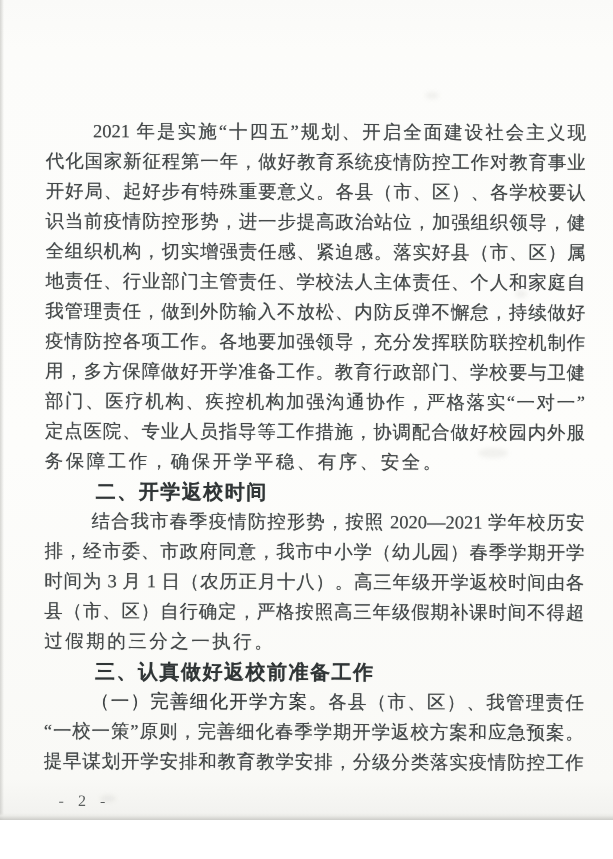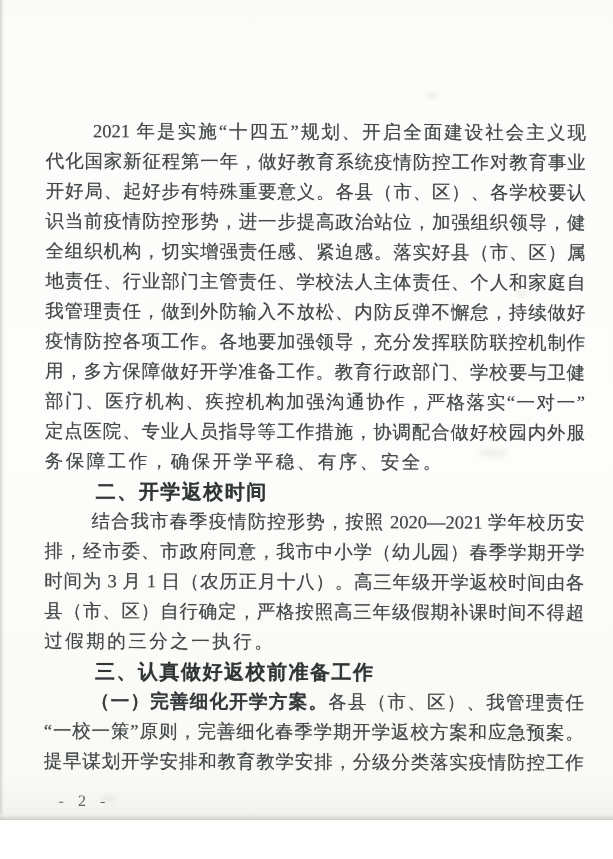--- a/index.html
+++ b/index.html
@@ -32,21 +32,21 @@
   }
   .fill{text-align-last:justify;}
   .end{text-align-last:left;letter-spacing:2.5px;}
   .indent{text-indent:47px;}
   .heading{
     font-family:"Liberation Sans","DejaVu Sans",sans-serif;
     font-weight:700;font-size:20px;color:#30353 6;
     color:#303536;
     letter-spacing:1.5px;text-indent:51px;text-align-last:left;
   }
-  .kai-bold{font-weight:700;color:#373b3d;}
+  .kai-bold{font-weight:400;color:#373b3d;}
   .pagenum{
     margin-top:16px;padding-left:15px;
     font-size:16px;color:#5b5f5f;letter-spacing:5px;
     color:#585c5c;
   }
   .smudge{position:absolute;background:rgba(138,138,132,.10);border-radius:50%;filter:blur(2px);}
   .s1{left:425px;top:92px;width:14px;height:7px;}
   .s2{left:478px;top:448px;width:30px;height:10px;}
   .s3{left:515px;top:290px;width:12px;height:8px;}
   .s4{left:290px;top:840px;width:60px;height:5px;}

